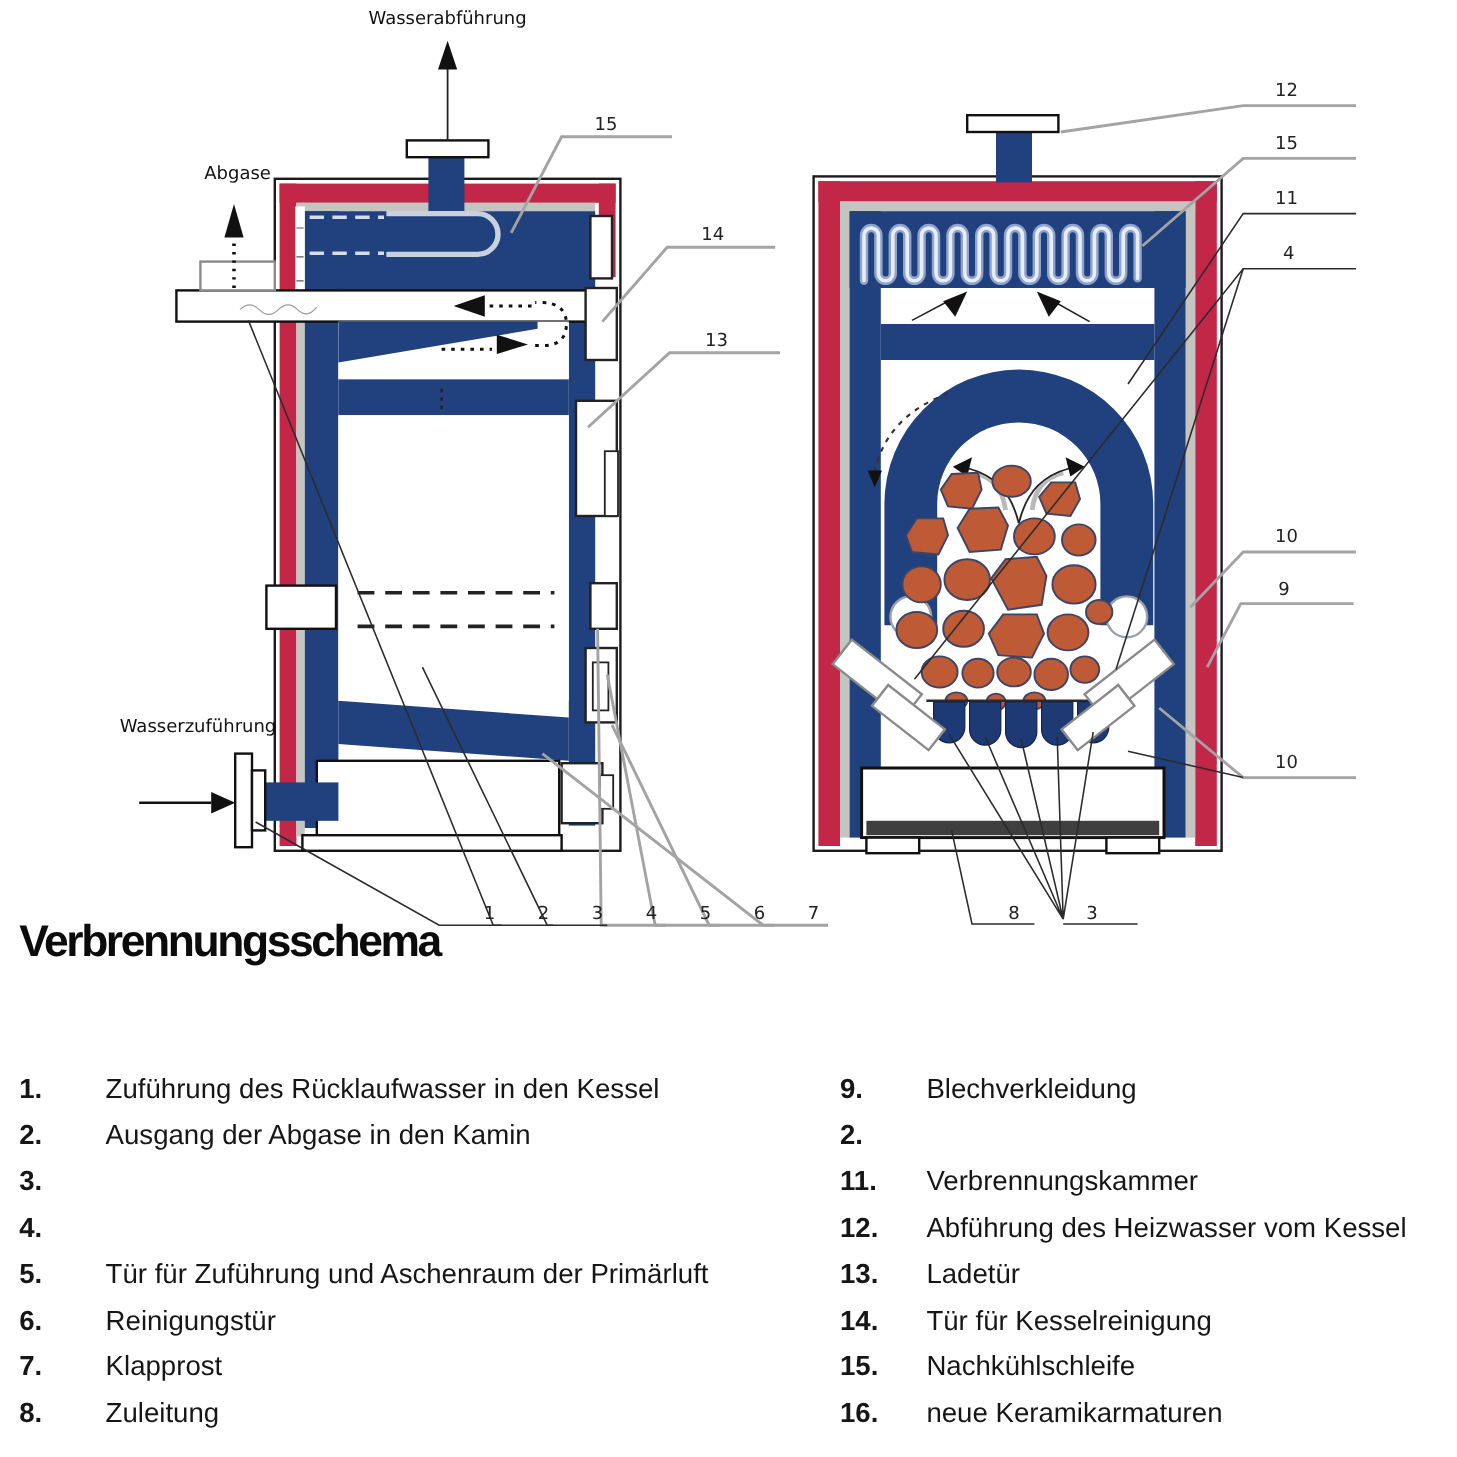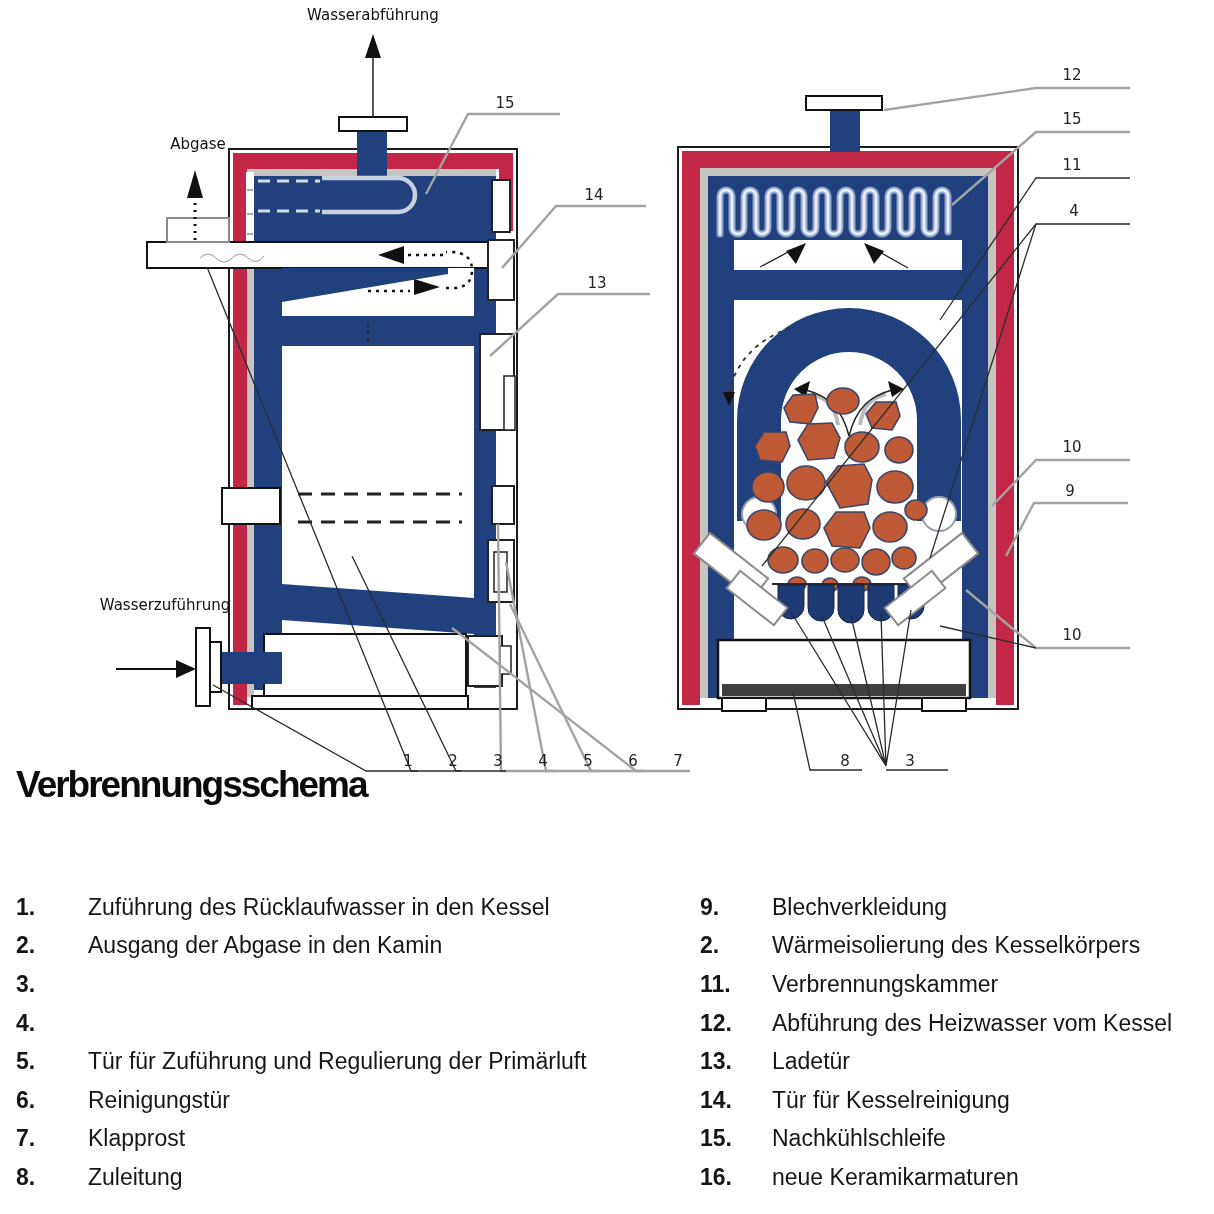--- a/index.html
+++ b/index.html
@@ -265,21 +265,21 @@
         <span class="ltxt">Ausgang der Abgase in den Kamin</span>
       </div>
   <div class="lrow">
         <span class="lnum">3.</span>
       </div>
   <div class="lrow">
         <span class="lnum">4.</span>
       </div>
   <div class="lrow">
         <span class="lnum">5.</span>
-        <span class="ltxt">Tür für Zuführung und Regulierung der Primärluft</span>
+        <span class="ltxt">Tür für Zuführung und Aschenraum der Primärluft</span>
       </div>
   <div class="lrow">
         <span class="lnum">6.</span>
         <span class="ltxt">Reinigungstür</span>
       </div>
   <div class="lrow">
         <span class="lnum">7.</span>
         <span class="ltxt">Klapprost</span>
       </div>
   <div class="lrow">
@@ -288,21 +288,20 @@
       </div>
 </div>
 
 <div class="legend legend-right">
   <div class="lrow">
         <span class="lnum">9.</span>
         <span class="ltxt">Blechverkleidung</span>
       </div>
   <div class="lrow">
         <span class="lnum">2.</span>
-        <span class="ltxt">Wärmeisolierung des Kesselkörpers</span>
       </div>
   <div class="lrow">
         <span class="lnum">11.</span>
         <span class="ltxt">Verbrennungskammer</span>
       </div>
   <div class="lrow">
         <span class="lnum">12.</span>
         <span class="ltxt">Abführung des Heizwasser vom Kessel</span>
       </div>
   <div class="lrow">

